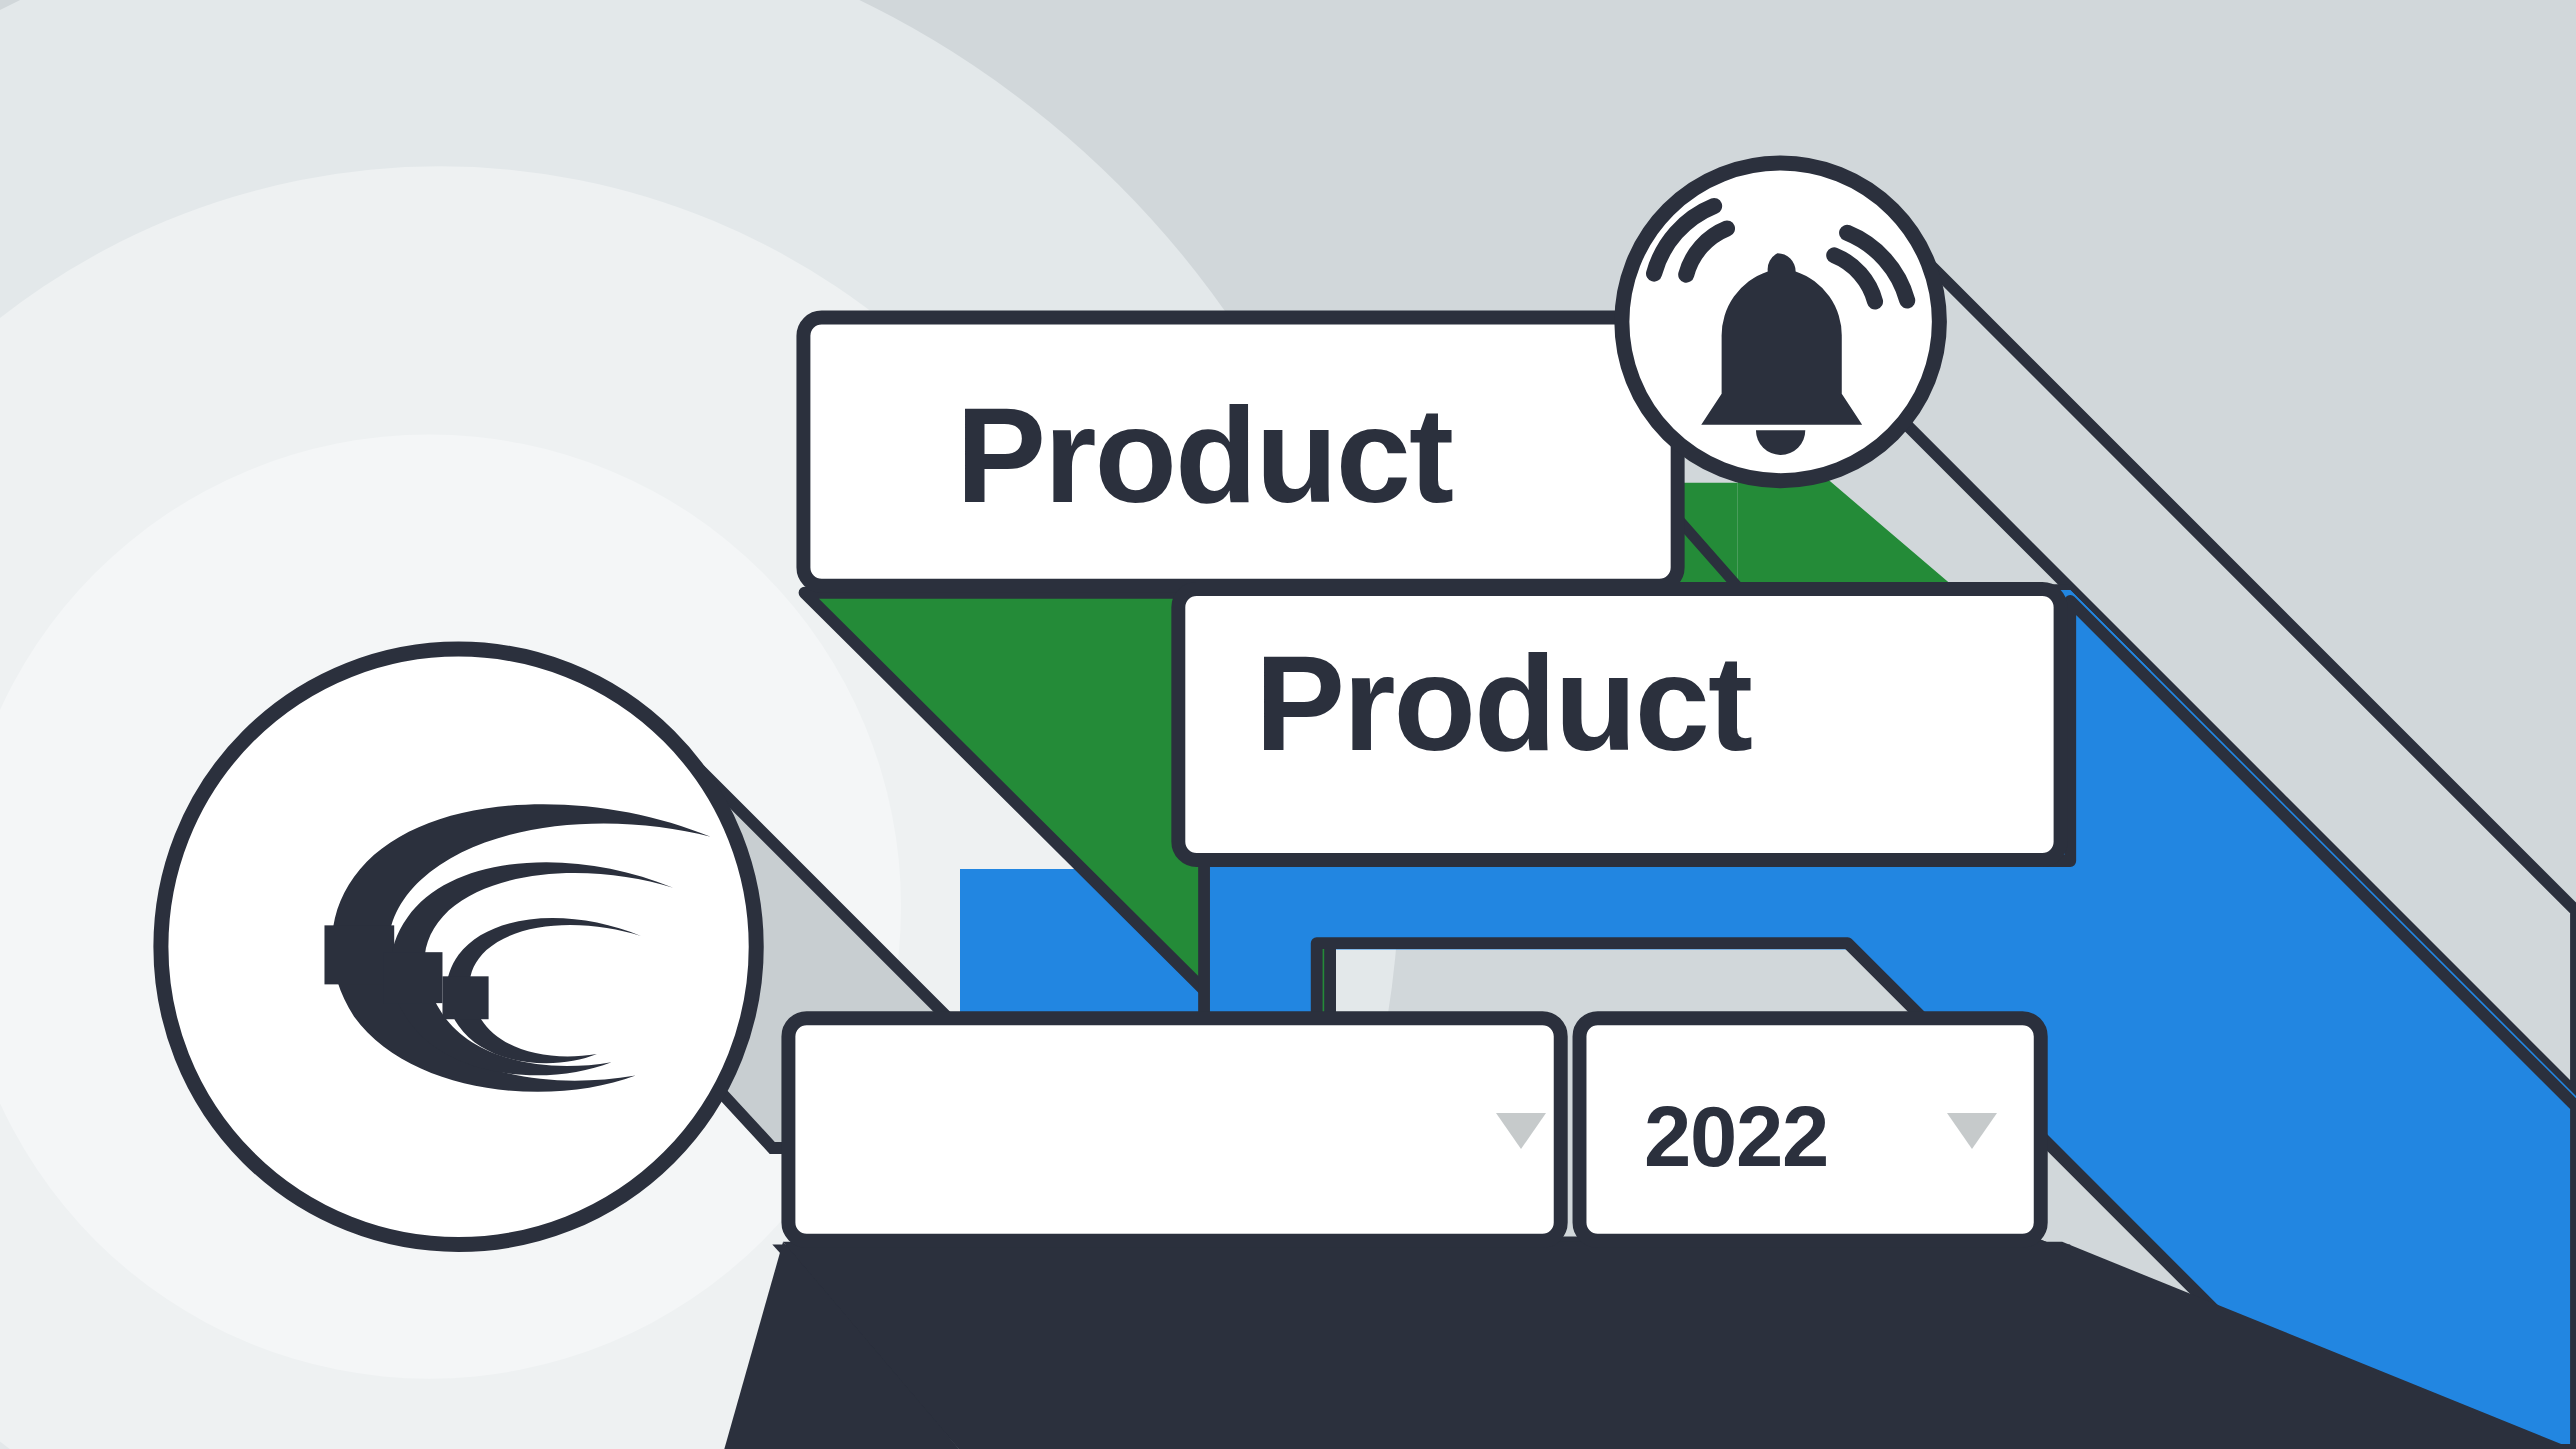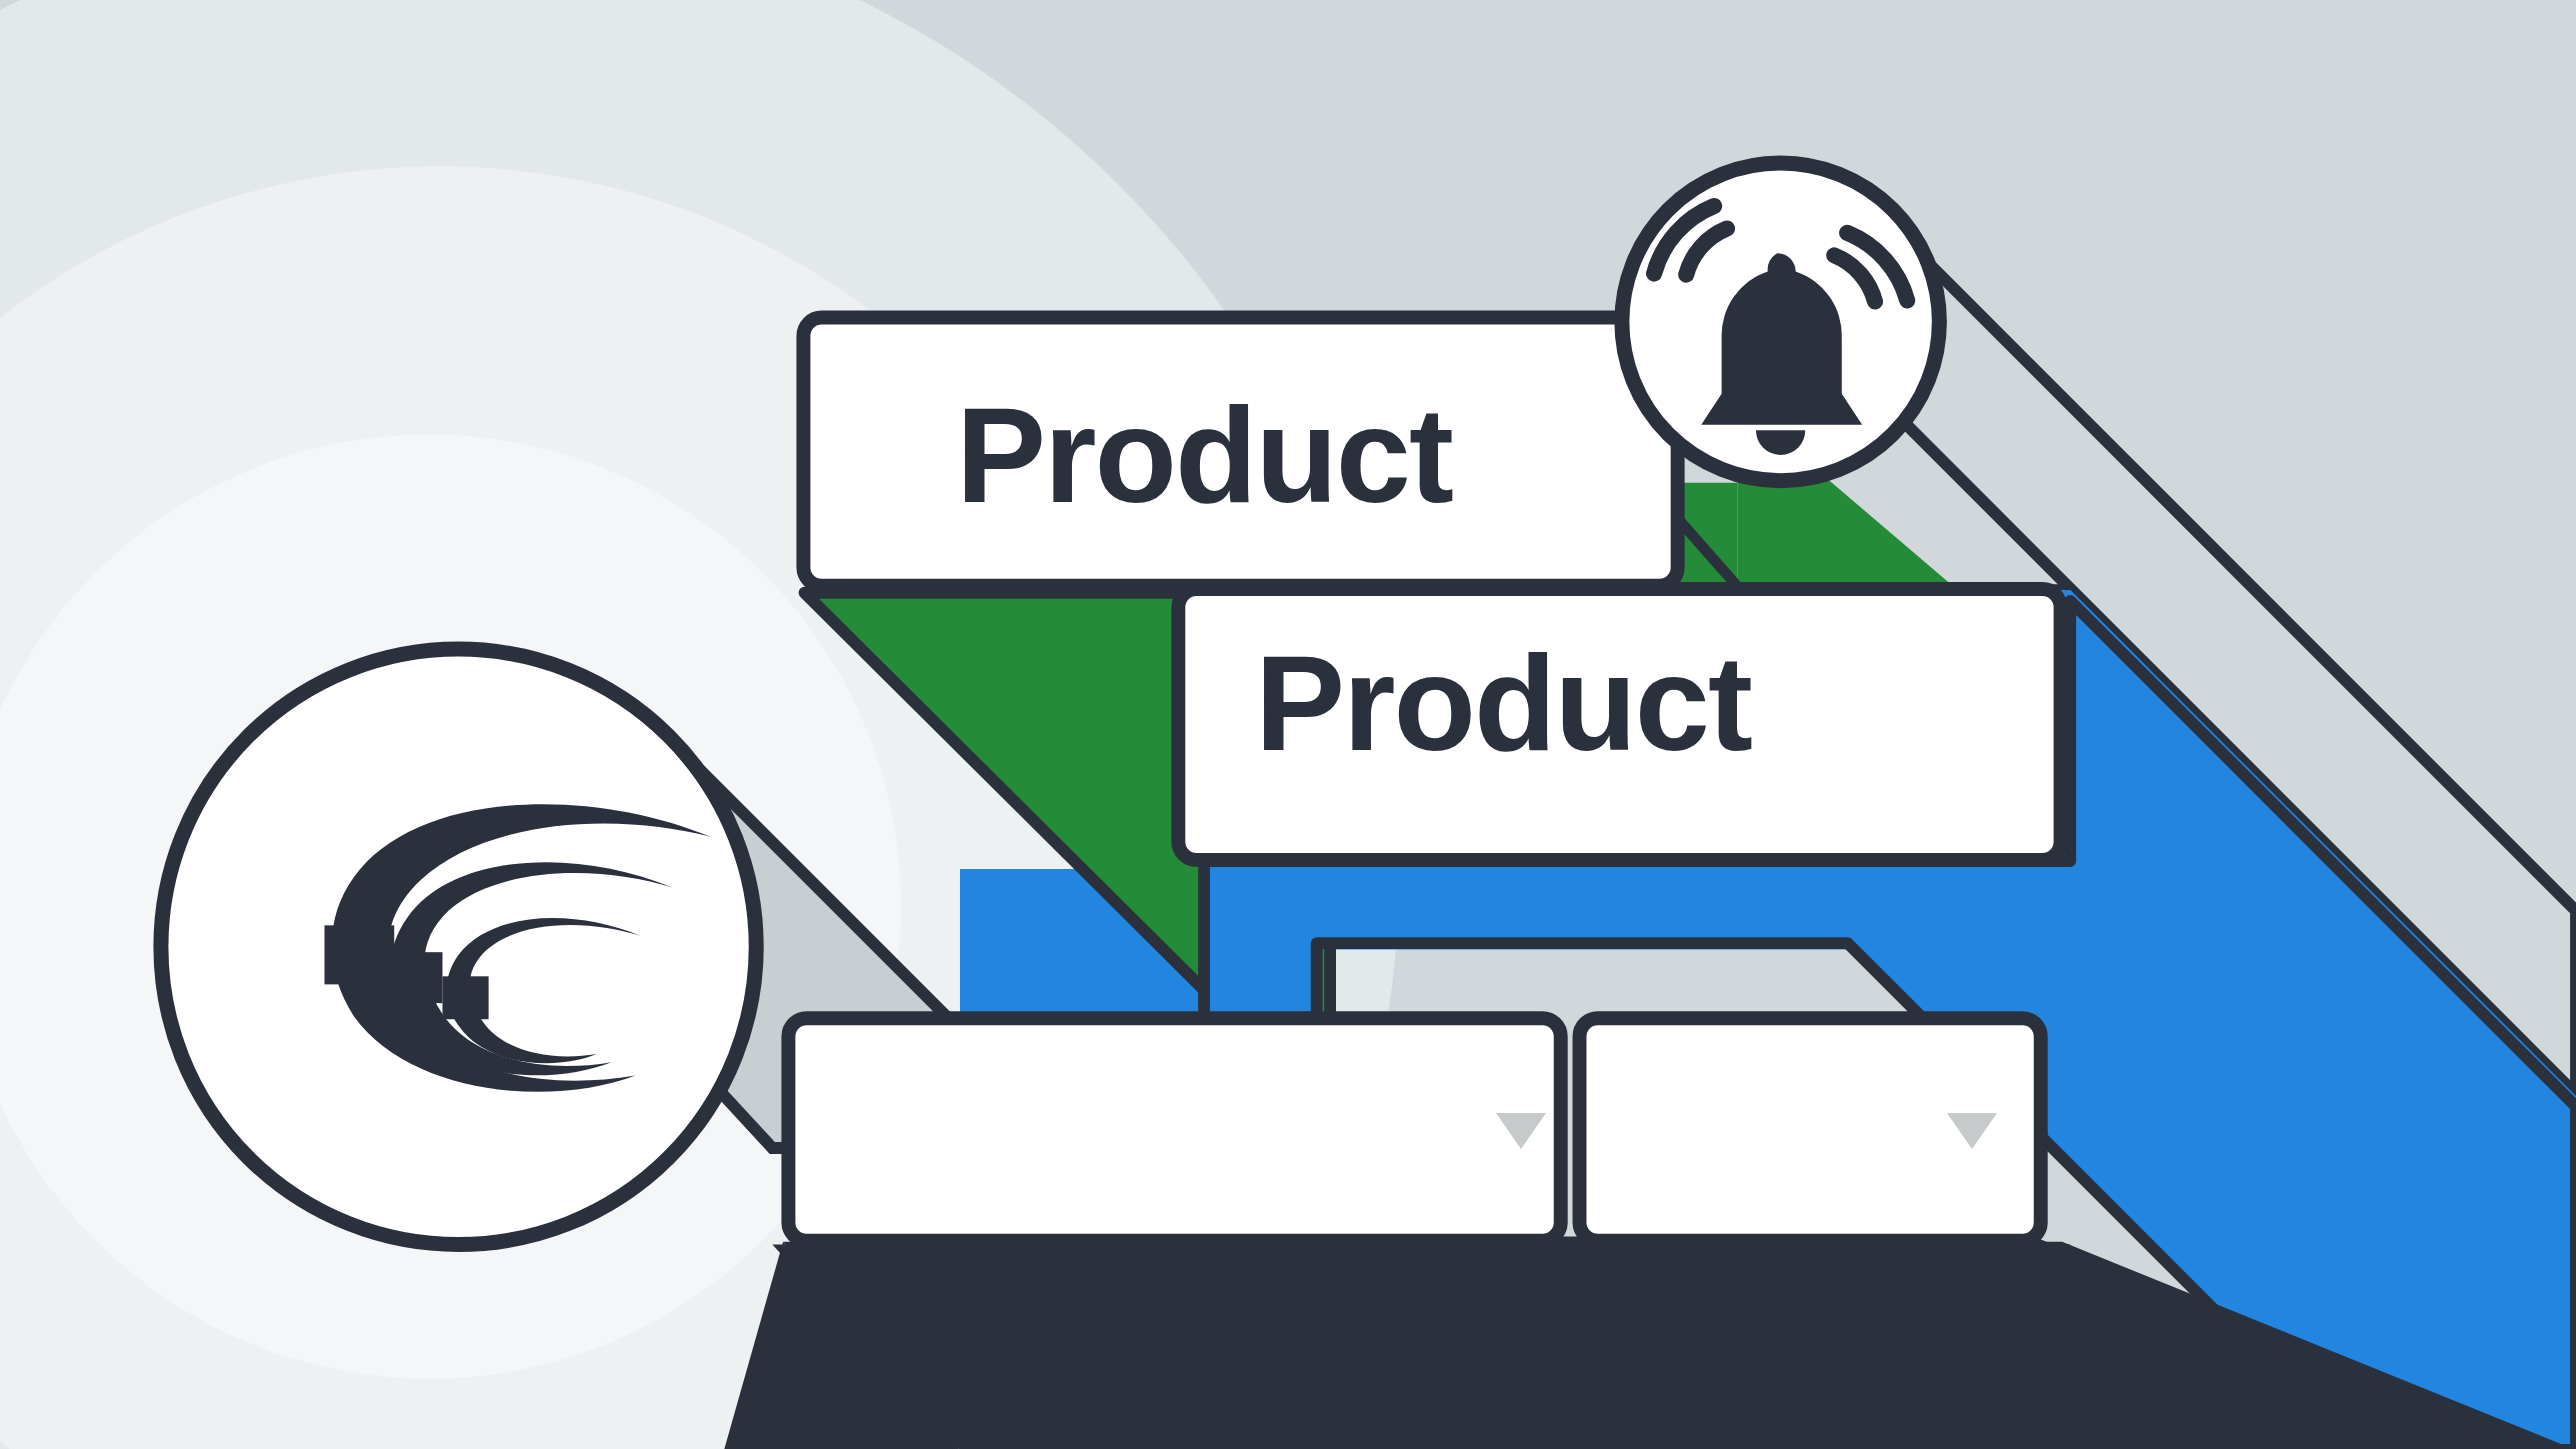--- a/index.html
+++ b/index.html
@@ -192,16 +192,17 @@
 
     </g>
   </svg>
 
   <div class="card-label" id="label-product">Product</div>
 
   <div class="card-label" id="label-updates">Product</div>
 
   <div class="chev" id="chev-month"></div>
 
+  <div class="card-label" id="label-year">2022</div>
   <div class="chev" id="chev-year"></div>
 
 </div>
 
 
 </body></html>

